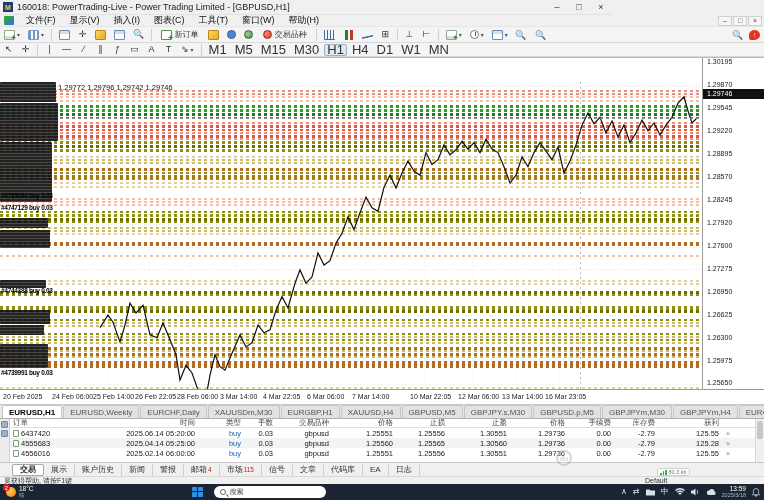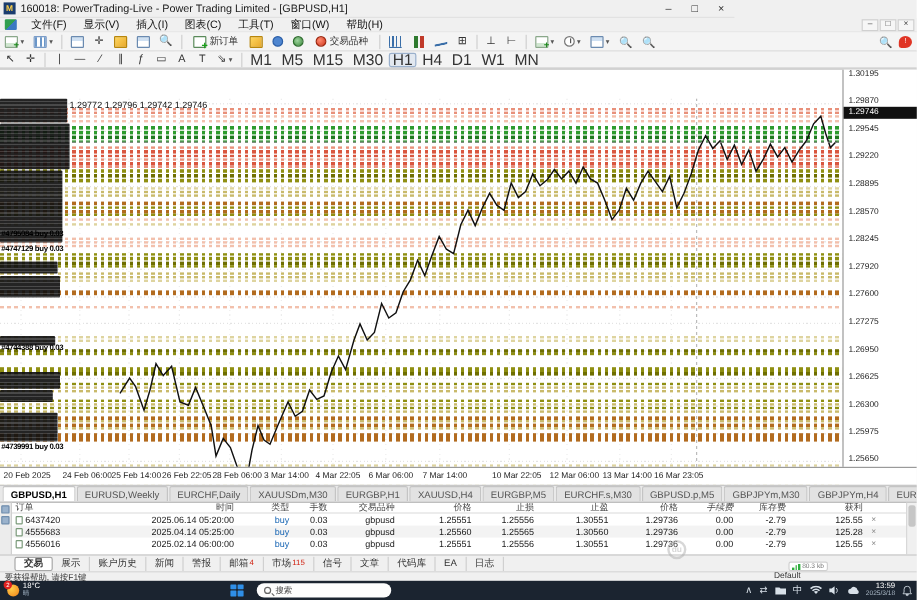--- a/index.html
+++ b/index.html
@@ -429,28 +429,28 @@
       <div class="t-label" style="left: 263px;">4 Mar 22:05</div>
       <div class="t-label" style="left: 307px;">6 Mar 06:00</div>
       <div class="t-label" style="left: 352px;">7 Mar 14:00</div>
       <div class="t-label" style="left: 410px;">10 Mar 22:05</div>
       <div class="t-label" style="left: 458px;">12 Mar 06:00</div>
       <div class="t-label" style="left: 502px;">13 Mar 14:00</div>
       <div class="t-label" style="left: 545px;">16 Mar 23:05</div>
     </div>
 
   <div class="symtabs" id="symtabs">
-      <div class="symtab active">GBPUSD,H1</div>
+      <div class="symtab active">EURUSD,H1</div>
       <div class="symtab">EURUSD,Weekly</div>
       <div class="symtab">EURCHF,Daily</div>
       <div class="symtab">XAUUSDm,M30</div>
       <div class="symtab">EURGBP,H1</div>
       <div class="symtab">XAUUSD,H4</div>
-      <div class="symtab">EURGBP,M5</div>
-      <div class="symtab">EURCHF.s,M30</div>
+      <div class="symtab">GBPUSD,M5</div>
+      <div class="symtab">GBPJPY.s,M30</div>
       <div class="symtab">GBPUSD.p,M5</div>
       <div class="symtab">GBPJPYm,M30</div>
       <div class="symtab">GBPJPYm,H4</div>
       <div class="symtab">EURGBP,M30</div>
     </div>
 
   <div class="terminal">
     <div class="term-strip">
       <div class="strip-ico"></div>
       <div class="strip-ico"></div>
@@ -459,21 +459,21 @@
         <div class="trow head">
           <div class="tcell left" style="width: 104px;">订单</div>
           <div class="tcell" style="width: 84px;">时间</div>
           <div class="tcell" style="width: 46px;">类型</div>
           <div class="tcell" style="width: 32px;">手数</div>
           <div class="tcell" style="width: 56px;">交易品种</div>
           <div class="tcell" style="width: 64px;">价格</div>
           <div class="tcell" style="width: 52px;">止损</div>
           <div class="tcell" style="width: 62px;">止盈</div>
           <div class="tcell" style="width: 58px;">价格</div>
-          <div class="tcell" style="width: 46px; font-style: italic;">手续费</div>
+          <div class="tcell" style="width: 46px;">手续费</div>
           <div class="tcell" style="width: 44px;">库存费</div>
           <div class="tcell" style="width: 64px;">获利</div>
           <div class="row-close"></div>
         </div>
         <div class="trow">
           <div class="tcell left" style="width: 104px;">
             <div class="doc-ico"></div>
             <span>6437420</span>
           </div>
           <div class="tcell" style="width: 84px;">2025.06.14 05:20:00</div>

